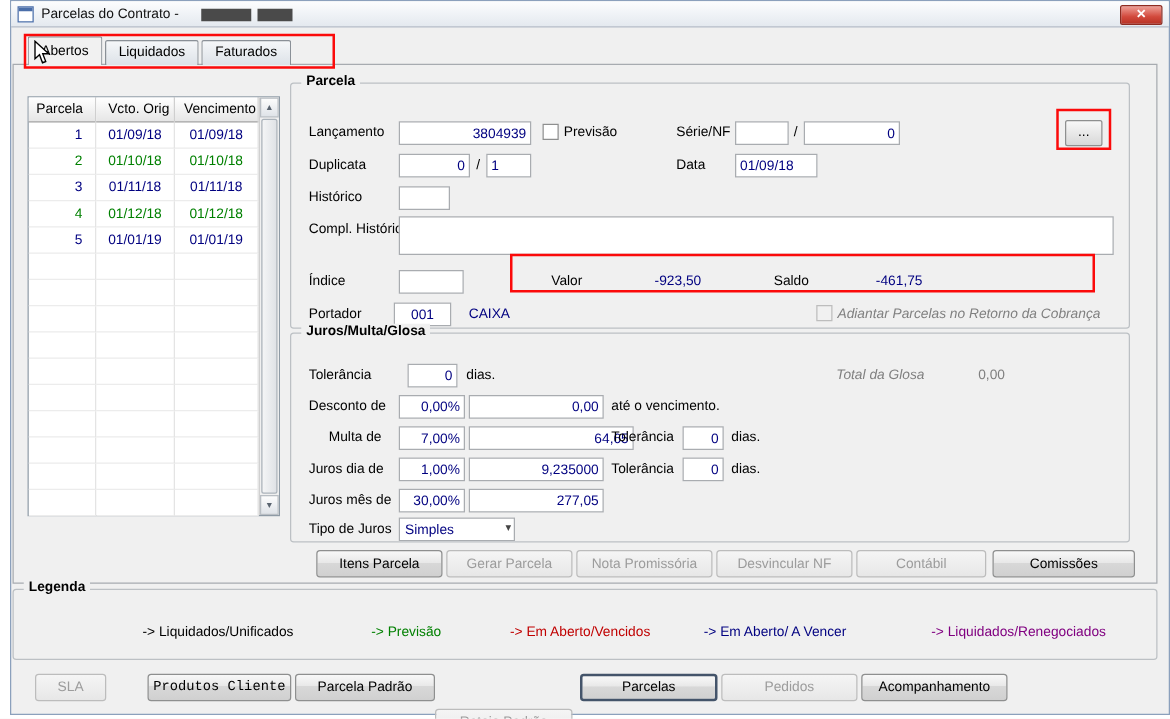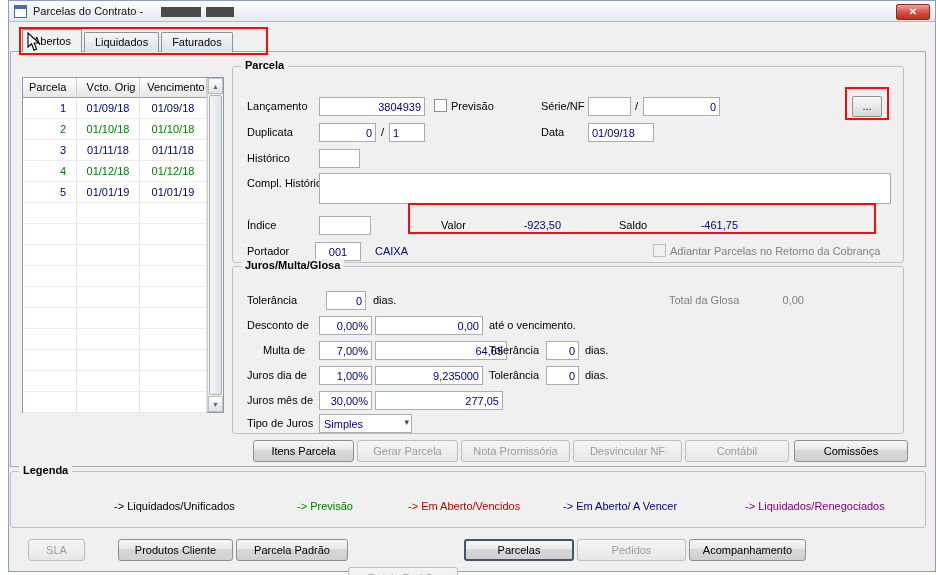--- a/index.html
+++ b/index.html
@@ -52,21 +52,21 @@
   .scroll-btn.up { top:0; }
   .scroll-btn.down { bottom:0; }
   .scroll-thumb { position:absolute; left:1px; right:1px; top:17px; bottom:17px;
                   background:linear-gradient(90deg,#f4f5f6,#dfe2e6); border:1px solid #aab2ba; border-radius:2px; cursor:pointer; }
 
   
   .grp { position:absolute; border:1px solid #bcc0c4; border-radius:3px; z-index:2; }
   .grp-title { position:absolute; top:-8px; left:8px; background:#f0f0f0; padding:0 4px; font-weight:bold; white-space:nowrap; }
 
   .lbl { position:absolute; white-space:nowrap; line-height:13px; }
-  .lbl.gray { color:#7f7f7f; }
+  .lbl.gray { color:#7f7f7f;font-style:italic; }
   .val { position:absolute; white-space:nowrap; }
   .navy { color:#000080; }
 
   .inp { position:absolute; height:19px; background:#fff; border:1px solid #a9acb0;
          font-family:"Liberation Sans", sans-serif; font-size:11px; color:#000080; padding:0 3px; }
   .inp.right { text-align:right; }
   .inp.center { text-align:center; }
   .bigbox { position:absolute; background:#fff; border:1px solid #a9acb0; }
 
   .checkbox { position:absolute; width:13px; height:13px; background:#fff; border:1px solid #8e8f8f; cursor:pointer; }
@@ -265,21 +265,21 @@
 
   <span class="lbl" style="left:14px; top:102px;">Juros dia de</span>
   <input class="inp right" style="left: 86px; top: 99px; width: 53px;" value="1,00%">
   <input class="inp right" style="left: 142px; top: 99px; width: 108px;" value="9,235000">
   <span class="lbl" style="left:256px; top:102px;">Tolerância</span>
   <input class="inp right" style="left: 313px; top: 99px; width: 33px;" value="0">
   <span class="lbl" style="left:352px; top:102px;">dias.</span>
 
   <span class="lbl" style="left:14px; top:127px;">Juros mês de</span>
   <input class="inp right" style="left: 86px; top: 124px; width: 53px;" value="30,00%">
-  <input class="inp right" style="left: 142px; top: 124px; width: 128px;" value="277,05">
+  <input class="inp right" style="left: 142px; top: 124px; width: 108px;" value="277,05">
 
   <span class="lbl" style="left:14px; top:150px;">Tipo de Juros</span>
   <div class="combo" style="left:86px; top:147px; width:93px;">
     <span class="combo-text">Simples</span>
     <span class="combo-arrow">▾</span>
   </div>
 </div>
 
 <div class="btn" style="left:253px; top:440px; width:101px; z-index:2;">Itens Parcela</div>
 <div class="btn disabled" style="left:357px; top:440px; width:101px; z-index:2;">Gerar Parcela</div>
@@ -291,21 +291,21 @@
 <div class="grp" style="left:10px; top:471px; width:916px; height:57px;">
   <span class="grp-title">Legenda</span>
   <span class="legend-item" style="left: 103px; top: 28px; color: rgb(0, 0, 0);">-&gt; Liquidados/Unificados</span>
   <span class="legend-item" style="left: 286px; top: 28px; color: rgb(0, 128, 0);">-&gt; Previsão</span>
   <span class="legend-item" style="left: 397px; top: 28px; color: rgb(192, 0, 0);">-&gt; Em Aberto/Vencidos</span>
   <span class="legend-item" style="left: 552px; top: 28px; color: rgb(0, 0, 128);">-&gt; Em Aberto/ A Vencer</span>
   <span class="legend-item" style="left: 734px; top: 28px; color: rgb(128, 0, 128);">-&gt; Liquidados/Renegociados</span>
 </div>
 
 <div class="btn disabled" style="left:28px;  top:539px; width:57px;">SLA</div>
-<div class="btn" style="left:118px; top:539px; width:115px;">Produtos Cliente</div>
+<div class="btn" style="left:118px; top:539px; width:115px;font-family:Liberation Mono, monospace;">Produtos Cliente</div>
 <div class="btn" style="left:236px; top:539px; width:112px;">Parcela Padrão</div>
 <div class="btn disabled" style="left:348px; top:539px; width:110px;margin-top:28px;">Rateio Padrão</div>
 <div class="btn active" style="left:464px; top:539px; width:110px;">Parcelas</div>
 <div class="btn disabled" style="left:577px; top:539px; width:109px;">Pedidos</div>
 <div class="btn" style="left:689px; top:539px; width:117px;">Acompanhamento</div>
 
 <div class="red-ann" style="left:19px; top:27px; width:249px; height:28px;"></div>
 <div class="red-ann" style="left:845px; top:87px; width:44px; height:33px;"></div>
 <div class="red-ann" style="left:408px; top:203px; width:468px; height:31px;"></div>
 

